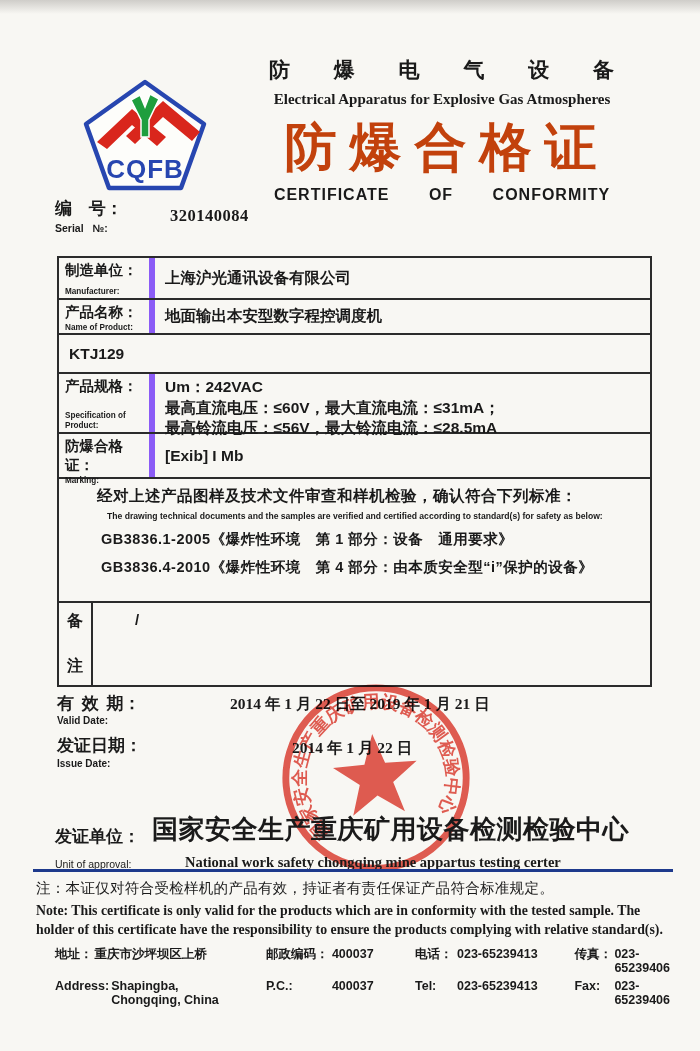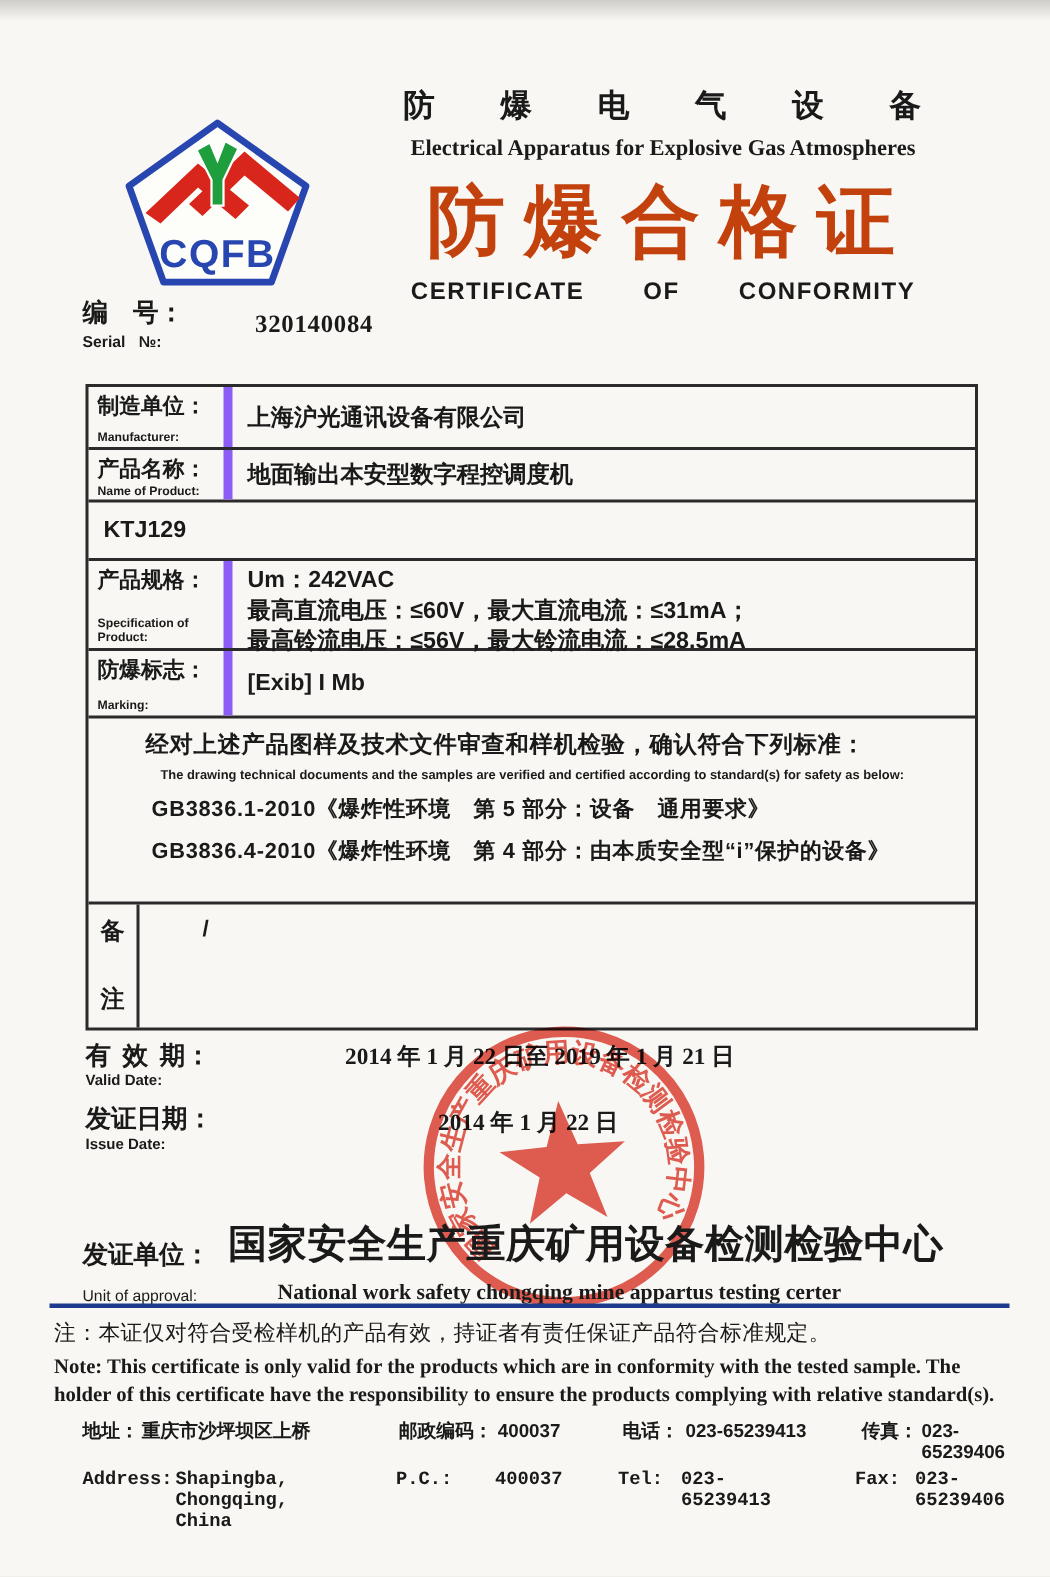--- a/index.html
+++ b/index.html
@@ -88,21 +88,21 @@
   .note { position:absolute; left:36px; top:879px; width:636px; }
   .note-cn { font-size:14.5px; font-weight:normal; letter-spacing:0.3px; }
   .note-en { font-size:13.8px; font-weight:600; margin-top:3px; line-height:1.4;
     font-family:"Liberation Serif", serif; }
 
   
   .contact { position:absolute; left:55px; top:946px; width:615px; }
   .c-row { display:flex; align-items:baseline;gap:29px; }
   .c-row.cn { font-size:12.5px; font-weight:bold; }
   .c-row.en { font-size:12.5px; font-weight:600; margin-top:4px;
-    font-family:Liberation Mono, monospace; }
+    font-family:Liberation Sans, sans-serif; }
   .c-cell { display:flex; align-items:baseline; box-sizing:border-box; }
   .c1 { width:212px; } .c2 { width:140px; } .c3 { width:152px; } .c4 { flex:1; }
   .c-lab { display:inline-block; }
   .c2 .c-lab { min-width:66px; } .c3 .c-lab { min-width:42px; } .c4 .c-lab { min-width:40px; }
   .c1 .c-lab { margin-right:2px; }
 </style>
 </head>
 <body>
 
 <div class="page">
@@ -151,30 +151,30 @@
       <div class="t-label">
         <span class="lab-cn">产品规格：</span>
         <span class="lab-en">Specification of Product:</span>
       </div>
       <div class="t-value pre">Um：242VAC
 最高直流电压：≤60V，最大直流电流：≤31mA；
 最高铃流电压：≤56V，最大铃流电流：≤28.5mA</div>
     </div>
     <div class="t-row h45">
       <div class="t-label">
-        <span class="lab-cn">防爆标志：</span>
+        <span class="lab-cn">防爆合格证：</span>
         <span class="lab-en">Marking:</span>
       </div>
       <div class="t-value">[Exib] I Mb</div>
     </div>
 
     <div class="standards">
       <div class="std-cn">经对上述产品图样及技术文件审查和样机检验，确认符合下列标准：</div>
       <div class="std-en">The drawing technical documents and the samples are verified and certified according to standard(s) for safety as below:</div>
-      <div class="std-item">GB3836.1-2010《爆炸性环境　第 5 部分：设备　通用要求》</div>
+      <div class="std-item">GB3836.1-2005《爆炸性环境　第 1 部分：设备　通用要求》</div>
       <div class="std-item">GB3836.4-2010《爆炸性环境　第 4 部分：由本质安全型“i”保护的设备》</div>
     </div>
 
     <div class="rem-row">
       <div class="rem-label">
         <span>备</span>
         <span>注</span>
       </div>
       <div class="rem-value">/</div>
     </div>

